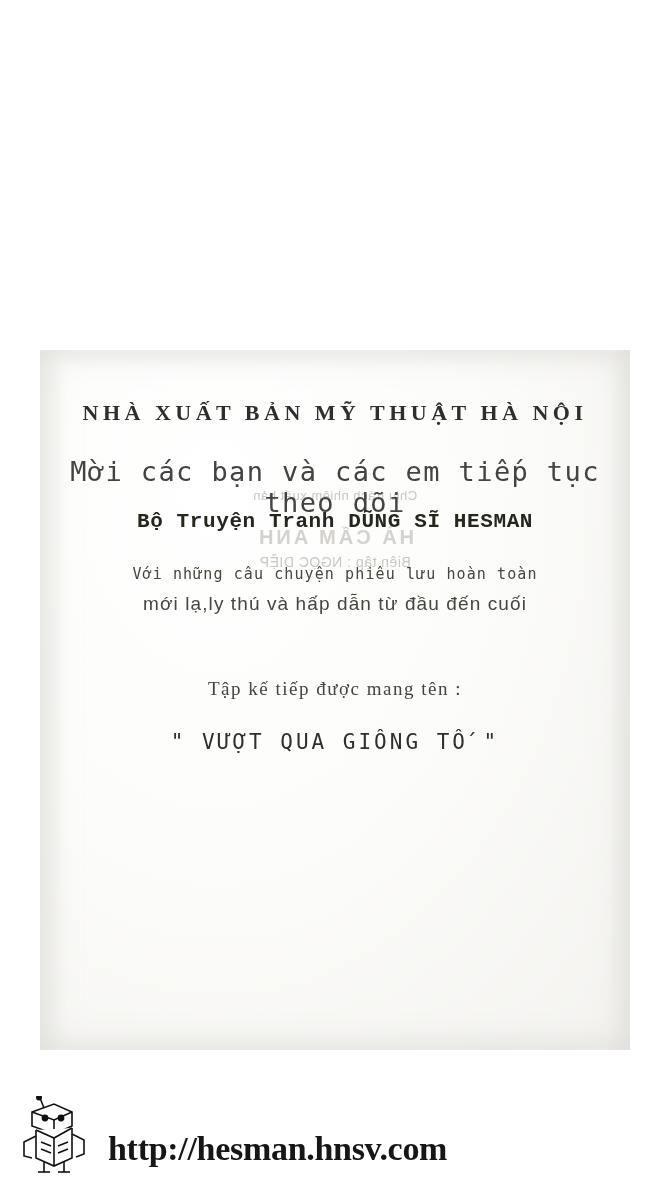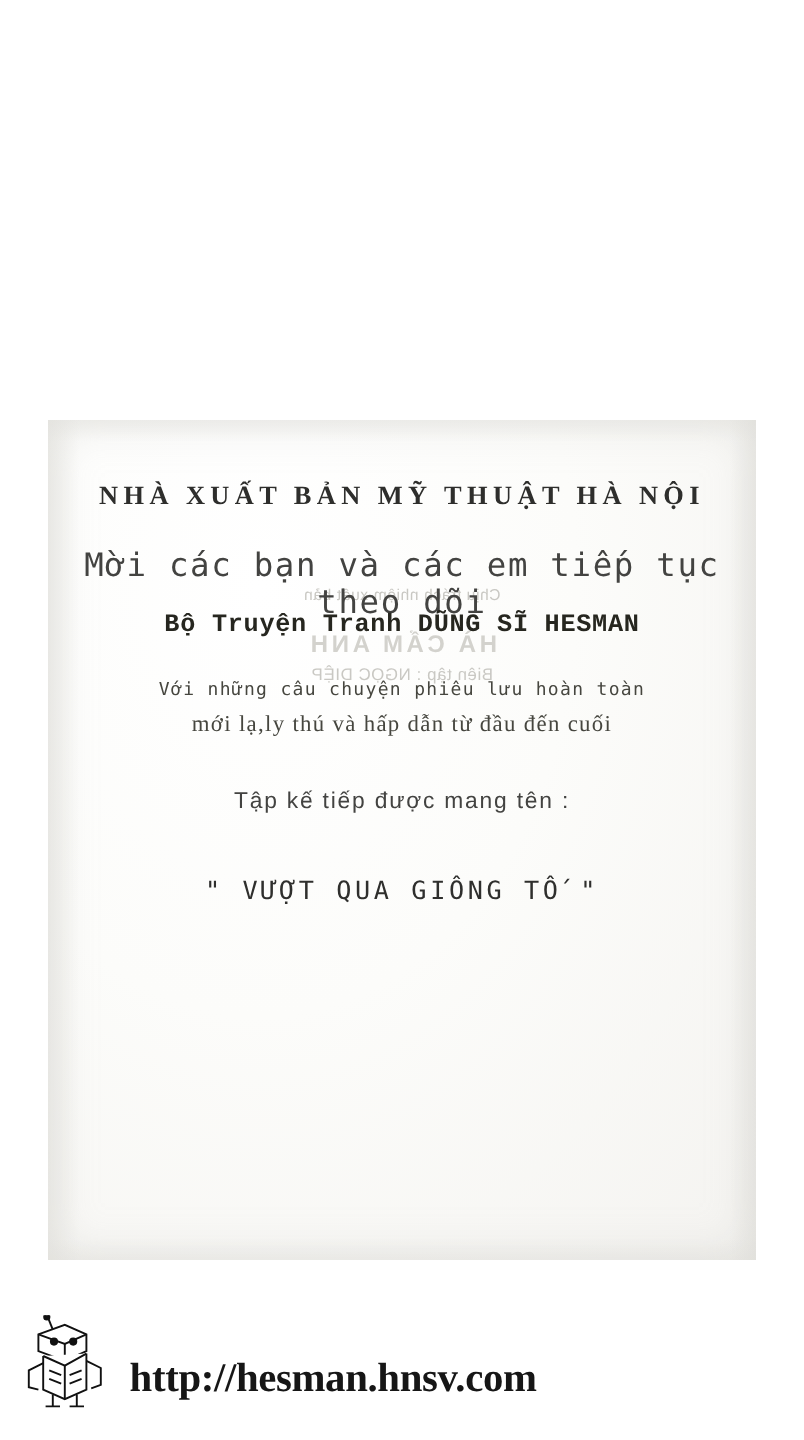--- a/index.html
+++ b/index.html
@@ -90,28 +90,28 @@
     top: 215px;
     font-size: 15px;
     letter-spacing: 1.1px;
     font-family: "DejaVu Sans Mono", monospace;
     color: #46463f;
   }
   #line-desc-2 {
     top: 243px;
     font-size: 19px;
     letter-spacing: 1.1px;
-    font-family: Liberation Serif, serif;
+    font-family: Liberation Sans, sans-serif;
     color: #46463f;
   }
   #line-next {
-    top: 307px;
+    top: 328px;
     font-size: 19px;
     letter-spacing: 1.5px;
-    font-family: Liberation Sans, sans-serif;
+    font-family: Liberation Serif, serif;
     color: #434341;
   }
   #line-title {
     top: 380px;
     font-size: 21px;
     letter-spacing: 3px;
     font-family: "DejaVu Sans Mono", monospace;
     color: #2f2f2d;
   }
 

